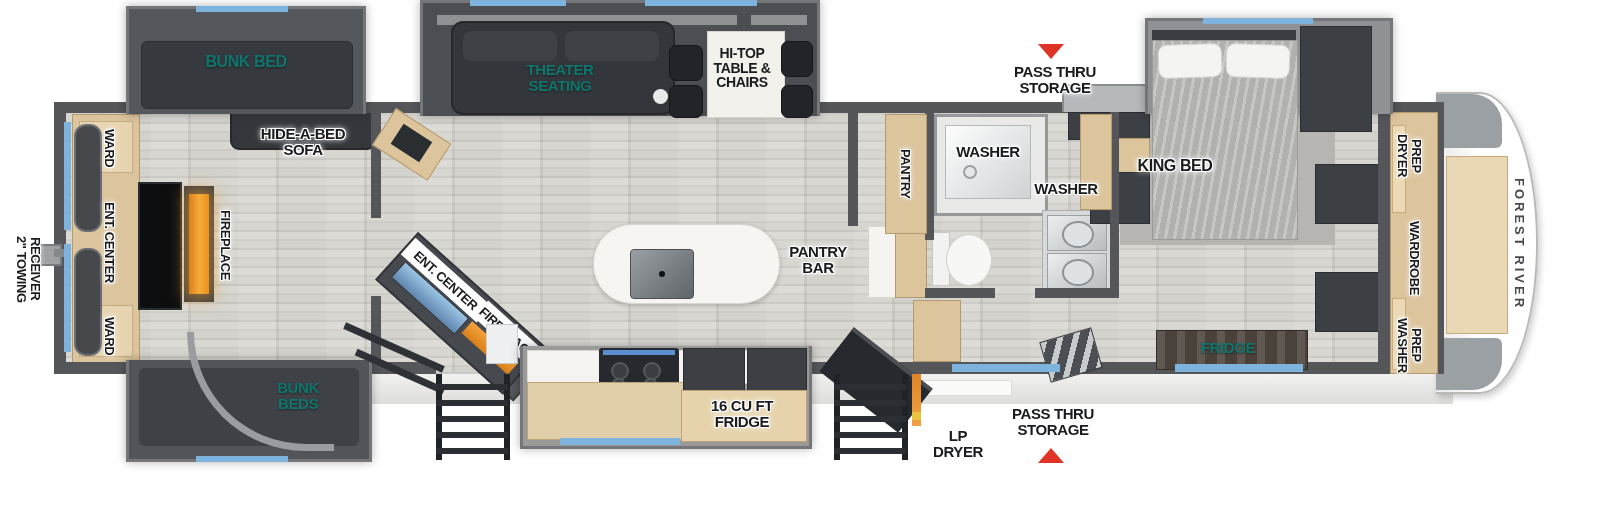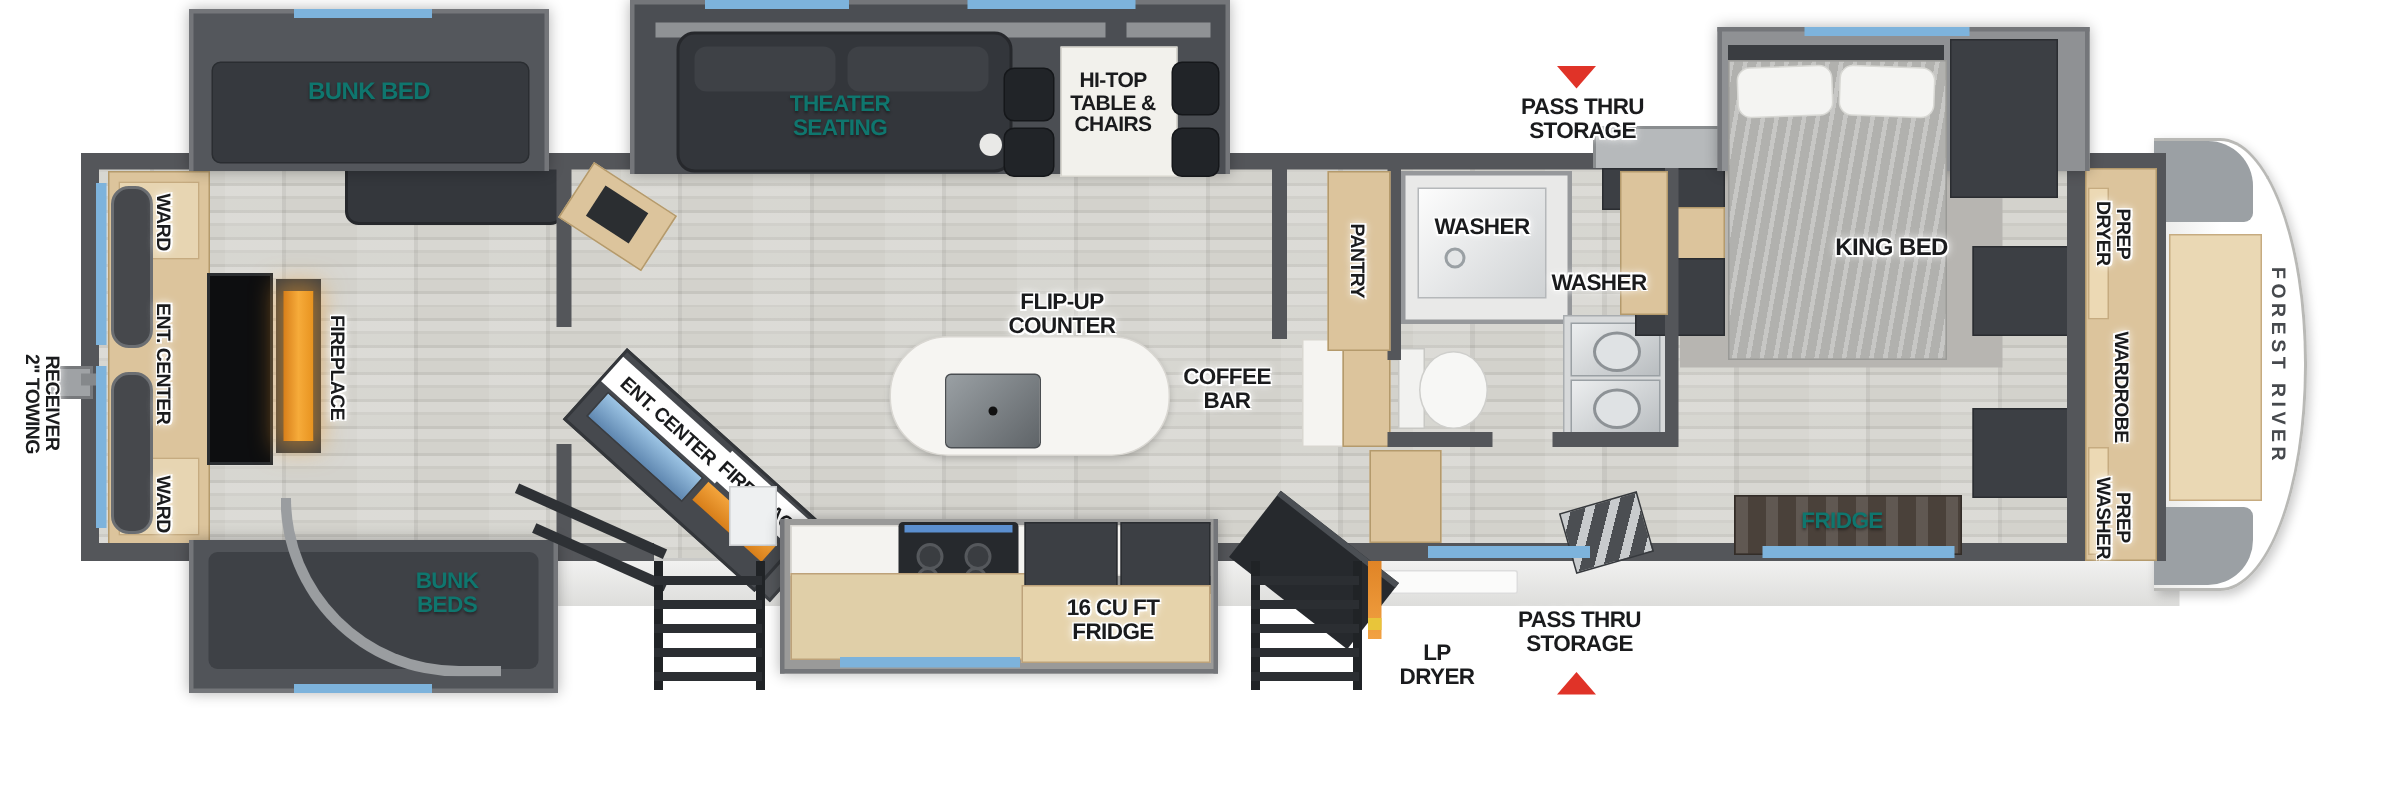--- a/index.html
+++ b/index.html
@@ -230,24 +230,24 @@
   <div class="abs" style="left:912px;top:374px;width:9px;height:52px;background:linear-gradient(#e08426,#f2a243);z-index:18;">
     <div class="abs" style="left:0px;top:38px;width:9px;height:8px;background:#e8c53a;"></div>
   </div>
 
   <div class="abs" style="left:1038px;top:44px;width:0;height:0;border-left:13px solid transparent;border-right:13px solid transparent;border-top:15px solid #e03328;z-index:40;"></div>
   <div class="abs" style="left:1038px;top:448px;width:0;height:0;border-left:13px solid transparent;border-right:13px solid transparent;border-bottom:15px solid #e03328;z-index:40;"></div>
 
   <div class="lbl w" style="left:186px;top:54px;width:120px;font-size:16px;">BUNK BED</div>
   <div class="lbl" style="left:703px;top:46px;width:78px;font-size:14px;text-shadow:none;">HI-TOP TABLE &amp; CHAIRS</div>
   <div class="lbl w" style="left:500px;top:62px;width:120px;">THEATER SEATING</div>
+  <div class="lbl" style="left:244px;top:126px;width:118px;">HIDE-A-BED SOFA</div>
   <div class="lbl" style="left:997px;top:64px;width:116px;">PASS THRU STORAGE</div>
-  <div class="lbl" style="left:1206px;top:158px;width:110px;font-size:16px;">KING BED</div>
-  <div class="lbl" style="left:653px;top:194px;width:110px;">FLIP-UP COUNTER</div>
-  <div class="lbl" style="left:785px;top:244px;width:66px;">COFFEE BAR</div>
+  <div class="lbl" style="left:1120px;top:158px;width:110px;font-size:16px;">KING BED</div>
+  <div class="lbl" style="left:785px;top:244px;width:66px;">PANTRY BAR</div>
   <div class="lbl" style="left:696px;top:398px;width:92px;">16 CU FT FRIDGE</div>
   <div class="lbl" style="left:943px;top:144px;width:90px;">WASHER</div>
   <div class="lbl" style="left:1031px;top:181px;width:70px;">WASHER</div>
   <div class="lbl w" style="left:270px;top:380px;width:56px;">BUNK BEDS</div>
   <div class="lbl" style="left:923px;top:428px;width:70px;">LP DRYER</div>
   <div class="lbl" style="left:995px;top:406px;width:116px;">PASS THRU STORAGE</div>
   <div class="lbl w" style="left:1173px;top:340px;width:110px;">FRIDGE</div>
 
   <div class="lbl vlbl" style="left:100px;top:117px;width:18px;height:62px;font-size:13px;">
     <span>WARD</span>

